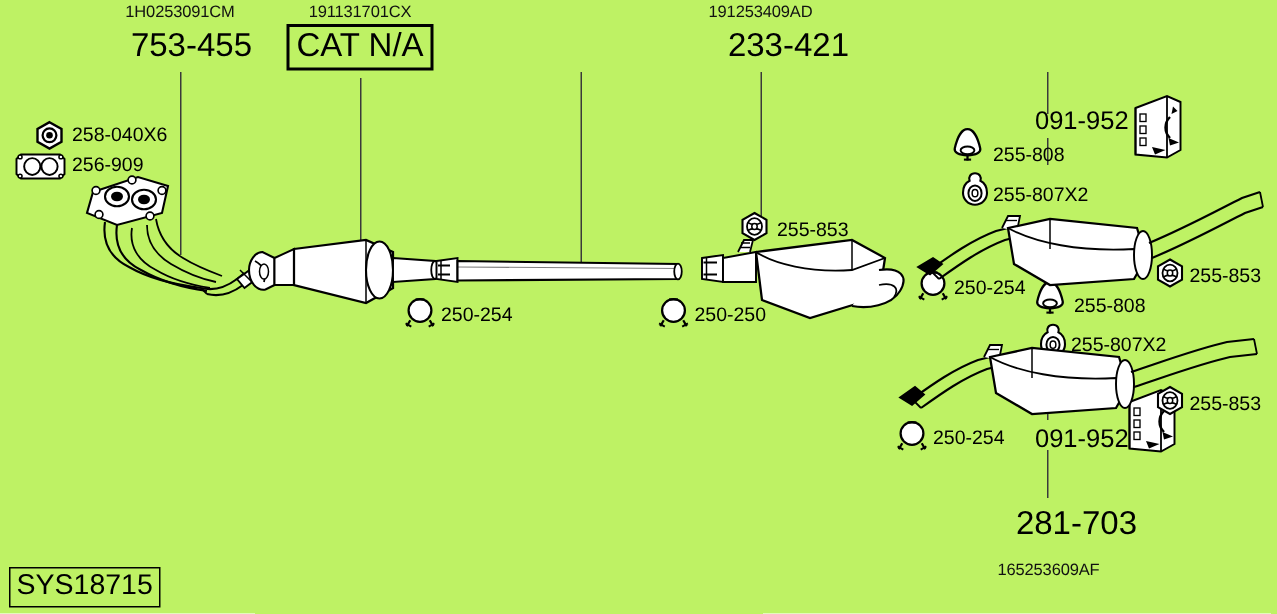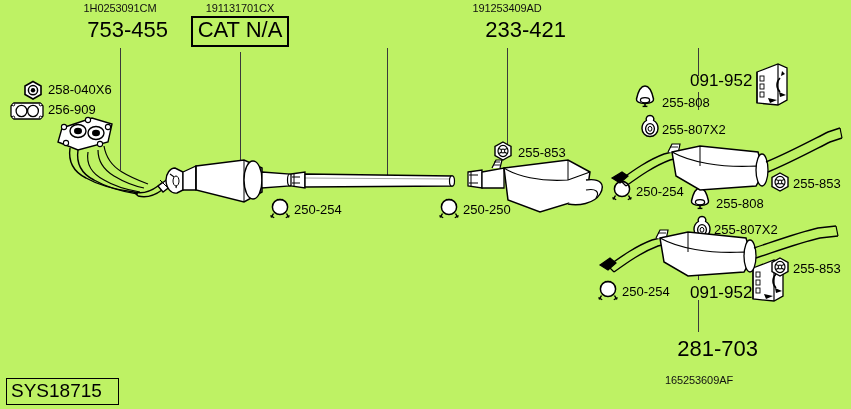--- a/index.html
+++ b/index.html
@@ -40,21 +40,21 @@
     line-height: 1.12;
   }
   .smallref {
     font-size: 13px;
     white-space: nowrap;
     color: #000;
   }
   .sysbox {
     font-size: 19px;
     border: 1px solid #000;
-    padding: 1px 16px 2px 4px;
+    padding: 1px 4px 2px 4px;
     white-space: nowrap;
     display: inline-block;
     line-height: 1.15;
   }
   
   .vline {
     background: #3a3a3a;
     width: 1px;
   }
   svg { display: block; overflow: visible; }

